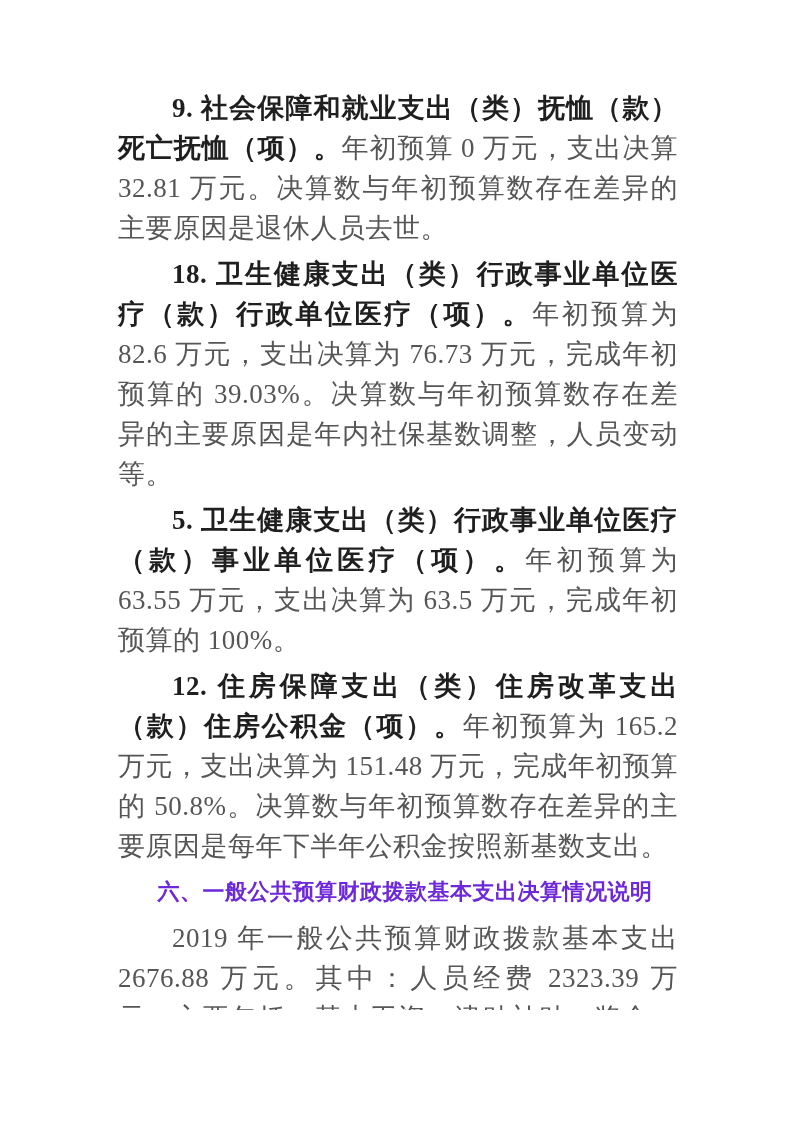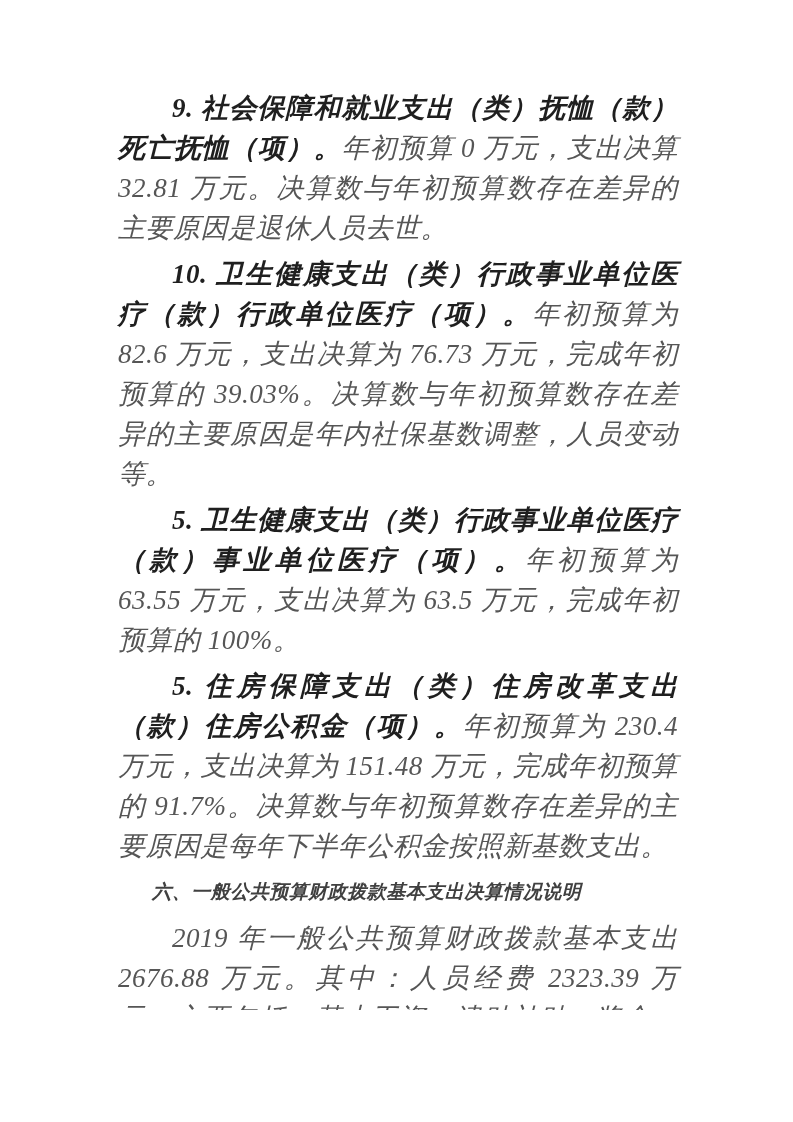--- a/index.html
+++ b/index.html
@@ -8,21 +8,20 @@
     padding: 0;
     background: #ffffff;
   }
   .page {
     position: relative;
     width: 793px;
     height: 1010px;
     background: #ffffff;
     overflow: hidden;
     font-family: "Liberation Serif", "DejaVu Serif", serif;
-    font-style: italic;
   }
   .content {
     position: absolute;
     left: 118px;
     top: 88px;
     width: 560px;
     text-align: justify;
     font-size: 27px;
     line-height: 40px;
     color: #565656;
@@ -38,23 +37,23 @@
   }
   .para-body {
     font-weight: 400;
     color: #565656;
   }
   .section-heading {
     margin: 2px 0 6px 0;
     text-indent: 1.8em;
     font-family: "Liberation Sans", "DejaVu Sans", sans-serif;
     font-weight: 700;
-    font-size: 19px;
+    font-size: 22px;
     line-height: 40px;
-    color: #404040;
+    color: #6d28d9;
     letter-spacing: 0.5px;
     text-align: left;
   }
   .page-number {
     position: absolute;
     left: 0;
     right: 0;
     top: 1042px;
     text-align: center;
     font-size: 17px;
@@ -68,29 +67,29 @@
 <body>
 
 <div class="page">
   <div class="content">
 
     <p class="para">
       <span class="para-lead">9. 社会保障和就业支出（类）抚恤（款）死亡抚恤（项）。</span><span class="para-body">年初预算 0 万元，支出决算 32.81 万元。决算数与年初预算数存在差异的主要原因是退休人员去世。</span>
     </p>
 
     <p class="para">
-      <span class="para-lead">10. 卫生健康支出（类）行政事业单位医疗（款）行政单位医疗（项）。</span><span class="para-body">年初预算为 82.6 万元，支出决算为 76.73 万元，完成年初预算的 39.03%。决算数与年初预算数存在差异的主要原因是年内社保基数调整，人员变动等。</span>
+      <span class="para-lead">18. 卫生健康支出（类）行政事业单位医疗（款）行政单位医疗（项）。</span><span class="para-body">年初预算为 82.6 万元，支出决算为 76.73 万元，完成年初预算的 39.03%。决算数与年初预算数存在差异的主要原因是年内社保基数调整，人员变动等。</span>
     </p>
 
     <p class="para">
       <span class="para-lead">5. 卫生健康支出（类）行政事业单位医疗（款）事业单位医疗（项）。</span><span class="para-body">年初预算为 63.55 万元，支出决算为 63.5 万元，完成年初预算的 100%。</span>
     </p>
 
     <p class="para">
-      <span class="para-lead">5. 住房保障支出（类）住房改革支出（款）住房公积金（项）。</span><span class="para-body">年初预算为 230.4 万元，支出决算为 151.48 万元，完成年初预算的 91.7%。决算数与年初预算数存在差异的主要原因是每年下半年公积金按照新基数支出。</span>
+      <span class="para-lead">12. 住房保障支出（类）住房改革支出（款）住房公积金（项）。</span><span class="para-body">年初预算为 165.2 万元，支出决算为 151.48 万元，完成年初预算的 50.8%。决算数与年初预算数存在差异的主要原因是每年下半年公积金按照新基数支出。</span>
     </p>
 
     <h2 class="section-heading">六、一般公共预算财政拨款基本支出决算情况说明</h2>
 
     <p class="para">2019 年一般公共预算财政拨款基本支出 2676.88 万元。其中：人员经费 2323.39 万元，主要包括：基本工资、津贴补贴、奖金、绩效工资、机关事业单位基本养老保险缴费、职工基本医疗保险缴费、公务员医疗补助缴费、其他社会保障缴费、住房公积金、其他工资福利支出、离休费、退休费、抚恤金、抚恤金、生活补助、其他对个人和家庭的补助支出；公用经费 353.49 万元，主要包括：办公费、印刷费、咨询费、手续费、水费、电费、邮电费、取暖费、物业管理费、</p>
 
   </div>
 
   <div class="page-number">- 24 -</div>
 </div>

